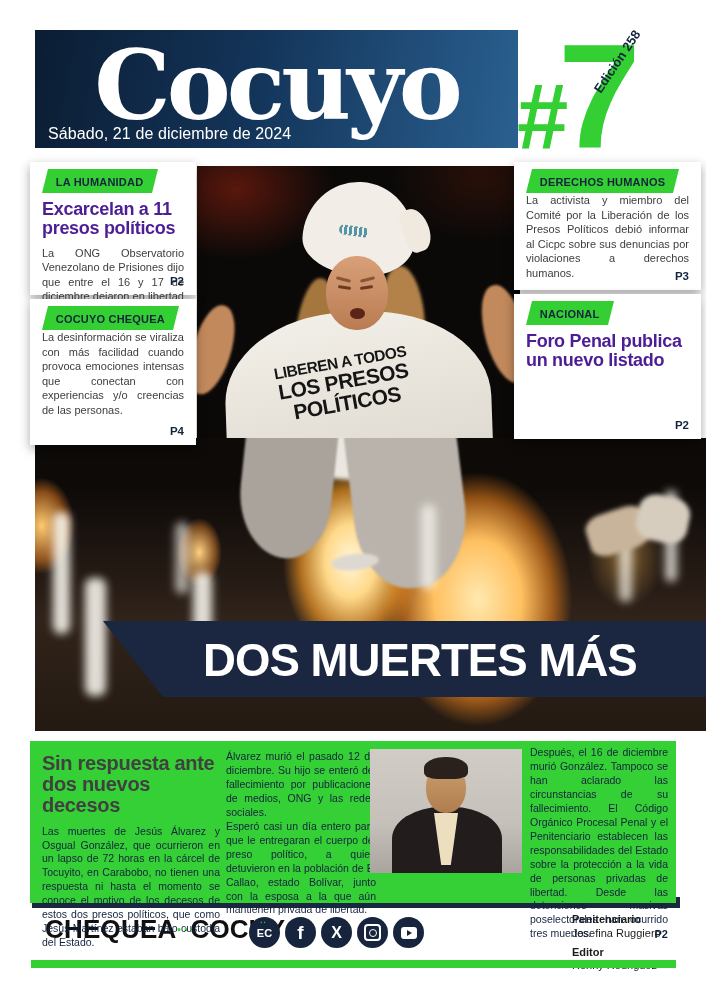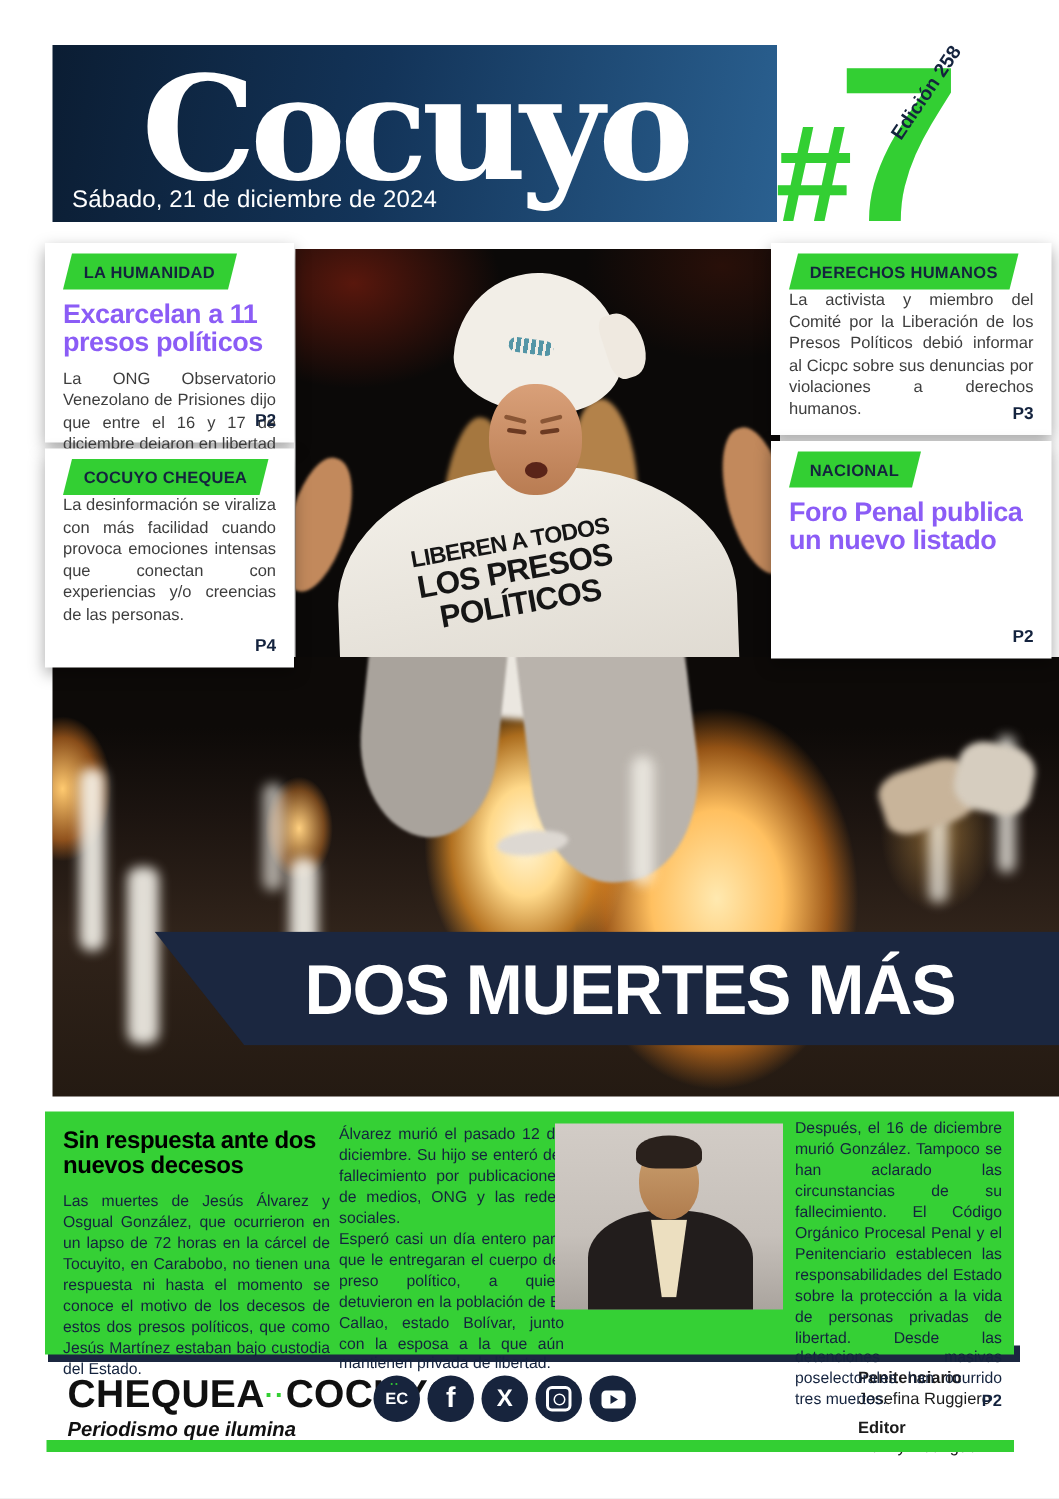--- a/index.html
+++ b/index.html
@@ -17,21 +17,21 @@
   .issue .seven{font-size:148px;font-weight:800;color:#33cf33;line-height:.78;margin-left:-6px;}
   .edition{position:absolute;left:597px;top:84px;transform:rotate(-56deg);transform-origin:left center;
            color:#14233e;font-size:13px;font-weight:700;white-space:nowrap;z-index:3;}
 
   
   .card{position:absolute;background:#fff;box-shadow:0 4px 10px rgba(0,0,0,.35);
         padding:7px 10px 9px 10px;z-index:5;box-sizing:border-box;}
   .tag{display:inline-block;background:#33cf33;transform:skewX(-14deg);padding:3px 11px;margin-left:5px;}
   .tag span{display:inline-block;transform:skewX(14deg);font-weight:800;font-size:11px;
             color:#14233e;letter-spacing:.2px;}
-  .card h2{font-size:18px;line-height:1.08;font-weight:800;color:#8b5cf6;
+  .card h2{font-size:18px;line-height:1.08;font-weight:800;color:#4c1d95;
            margin:7px 0 7px 2px;letter-spacing:-.3px;}
   .card p{font-size:11px;line-height:1.32;color:#3d3d3d;text-align:justify;margin:0 2px;}
   .pnum{position:absolute;right:12px;bottom:8px;font-weight:800;font-size:11.5px;color:#14233e;}
   .card-l1{left:30px;top:162px;width:166px;height:133px;}
   .card-l2{left:30px;top:299px;width:166px;height:146px;}
   .card-r1{left:514px;top:162px;width:187px;height:128px;}
   .card-r2{left:514px;top:294px;width:187px;height:145px;}
 
   
   .photo-top{position:absolute;left:197px;top:166px;width:323px;height:286px;overflow:hidden;z-index:1;
@@ -93,21 +93,21 @@
            border-radius:35%;transform:rotate(12deg);filter:blur(2px);}
 
   
   .banner{position:absolute;left:103px;top:621px;width:603px;height:76px;background:#1b2740;
           clip-path:polygon(0 0,100% 0,100% 100%,60px 100%);z-index:6;display:flex;align-items:center;}
   .banner h2{color:#fff;font-size:47px;font-weight:900;letter-spacing:-1px;margin:0 0 0 100px;
              transform:scaleX(.97);transform-origin:left;white-space:nowrap;}
 
   
   .bottom{position:absolute;left:30px;top:741px;width:646px;height:162px;background:#35d035;z-index:5;}
-  .bottom h3{font-size:16px;line-height:1.06;font-weight:800;color:#000000;margin:0 0 8px 0;letter-spacing:-.3px;}
+  .bottom h3{font-size:20px;line-height:1.06;font-weight:800;color:#404040;margin:0 0 8px 0;letter-spacing:-.3px;}
   .bottom p{font-size:10.5px;line-height:1.33;color:#14233e;text-align:justify;margin:0;}
   .b-col1{position:absolute;left:12px;top:12px;width:178px;}
   .b-col2{position:absolute;left:196px;top:9px;width:150px;}
   .b-col2 p{white-space:pre-line;}
   .b-col3{position:absolute;left:500px;top:5px;width:138px;}
   .pnum2{float:right;font-weight:800;font-size:11px;color:#14233e;margin-left:5px;}
   .portrait{position:absolute;left:340px;top:8px;width:152px;height:124px;overflow:hidden;
             background:linear-gradient(#d2ccc6 0%,#c6c0ba 60%,#aaa49e 100%);}
   .p-head{position:absolute;left:56px;top:14px;width:40px;height:50px;border-radius:48%;
           background:linear-gradient(#caa06f,#b07c4e);}
@@ -243,21 +243,20 @@
     </div>
     <div class="b-col3">
       <p><span>Después, el 16 de diciembre murió González. Tampoco se han aclarado las circunstancias de su fallecimiento. El Código Orgánico Procesal Penal y el Penitenciario establecen las responsabilidades del Estado sobre la protección a la vida de personas privadas de libertad. Desde las detenciones masivas poselectorales han ocurrido tres muertes.</span><span class="pnum2">P2</span></p>
     </div>
   </div>
 
   <div class="bar-navy"></div>
 
   <div class="brand">
     <div class="logo"><span>CHEQUEA</span><span class="dots">··</span><span>COCUYO</span></div>
-    <div class="tagline">Periodismo que ilumina</div>
   </div>
 
   <div class="social">
     <div class="sicon">
       <span class="ecdots">∙∙</span>
       <span class="ec">EC</span>
     </div>
     <div class="sicon">
       <span class="fb">f</span>
     </div>

